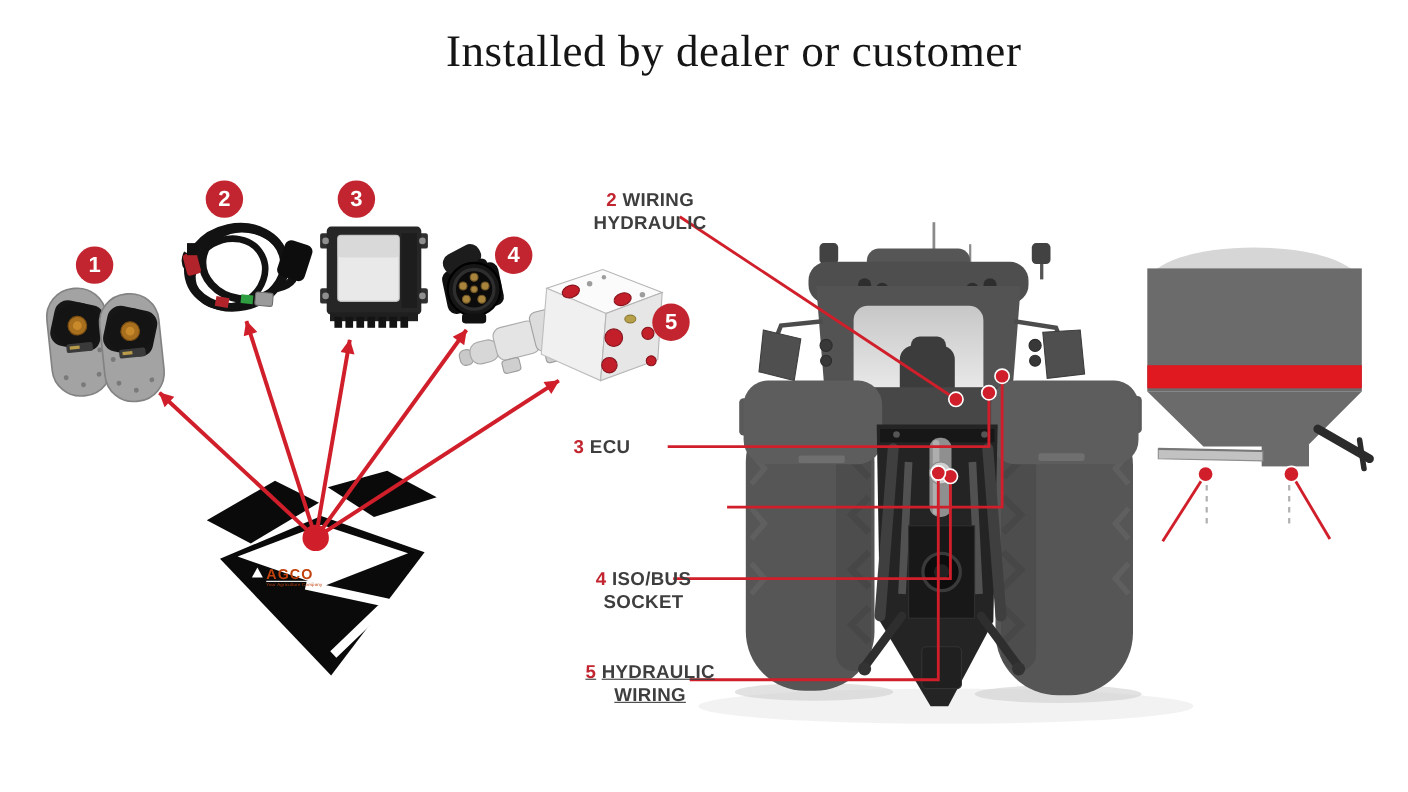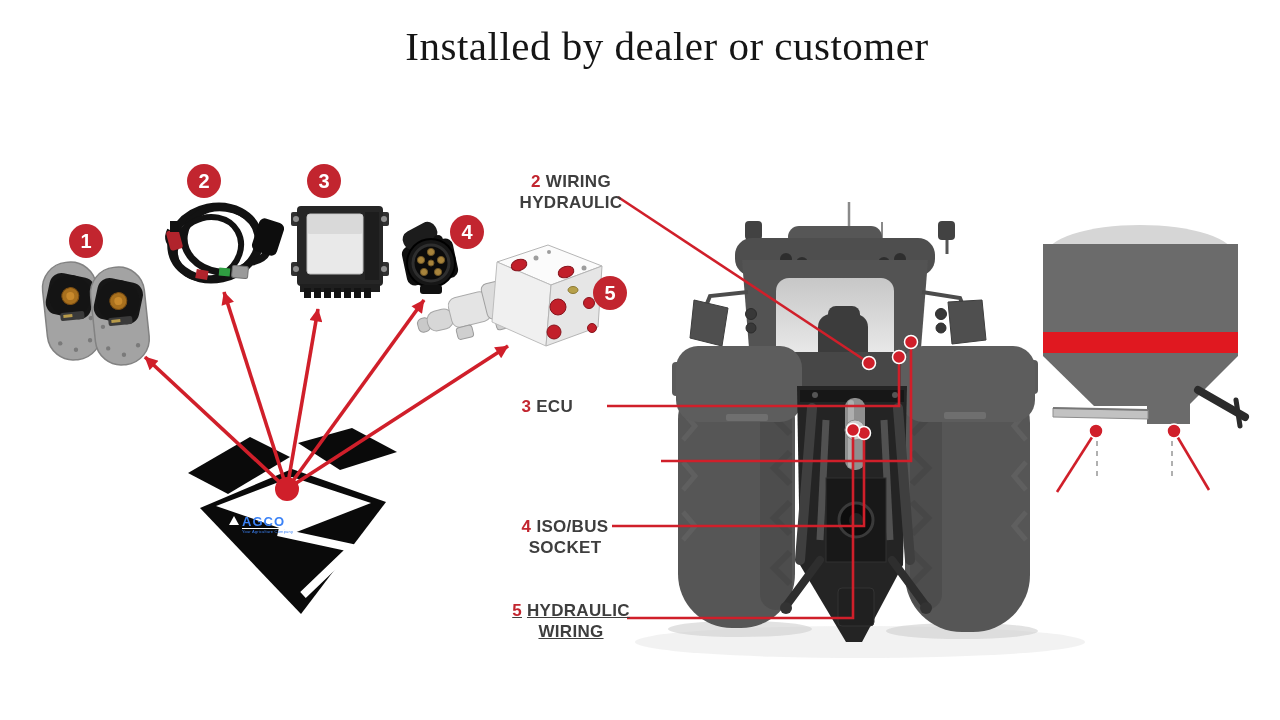--- a/index.html
+++ b/index.html
@@ -7,25 +7,25 @@
          font-family:"Liberation Sans",sans-serif;}
   .title{position:absolute;top:22px;left:0;width:100%;text-align:center;margin:0;
          font-family:"Liberation Serif","DejaVu Serif",serif;font-weight:500;
          font-size:41px;color:#151515;letter-spacing:.5px;padding-left:27px;}
   svg.diagram{position:absolute;left:0;top:0;width:1280px;height:720px;}
   .badge{position:absolute;width:34px;height:34px;border-radius:50%;
          background:#C2252F;color:#ffffff;display:flex;align-items:center;justify-content:center;
          font-size:20px;font-weight:700;font-family:"Liberation Sans",sans-serif;}
   .callout{position:absolute;font-size:17px;line-height:21px;font-weight:600;
            color:#3E3E3E;letter-spacing:.3px;text-align:center;white-space:nowrap;}
-  .callout.centered{transform:translateX(-50%);}
+  .callout.centered{transform:translateX(-50%);margin-left:20px;}
   .callout.right-edge{transform:translateX(-100%);}
   .cl-num{color:#C2252F;font-weight:700;}
   .cl-num:not(:empty){margin-right:5px;}
-  .box-logo{position:absolute;left:229px;top:515px;width:80px;color:#3b82f6;text-align:left;}
+  .box-logo{position:absolute;left:229px;top:515px;width:80px;color:#c2410c;text-align:left;}
   .box-logo .brand-row{display:flex;align-items:center;gap:3px;}
   .box-logo .tri{width:0;height:0;border-left:5px solid transparent;border-right:5px solid transparent;
                  border-bottom:9px solid #ffffff;transform:translateY(-1px);}
   .box-logo .brand{font-size:13px;font-weight:700;letter-spacing:1px;line-height:13px;}
   .box-logo .tagline{font-size:4px;letter-spacing:.2px;line-height:6px;border-top:1px solid #fff;
                      width:52px;margin-left:13px;white-space:nowrap;overflow:hidden;}
 </style>
 </head>
 <body>
 

